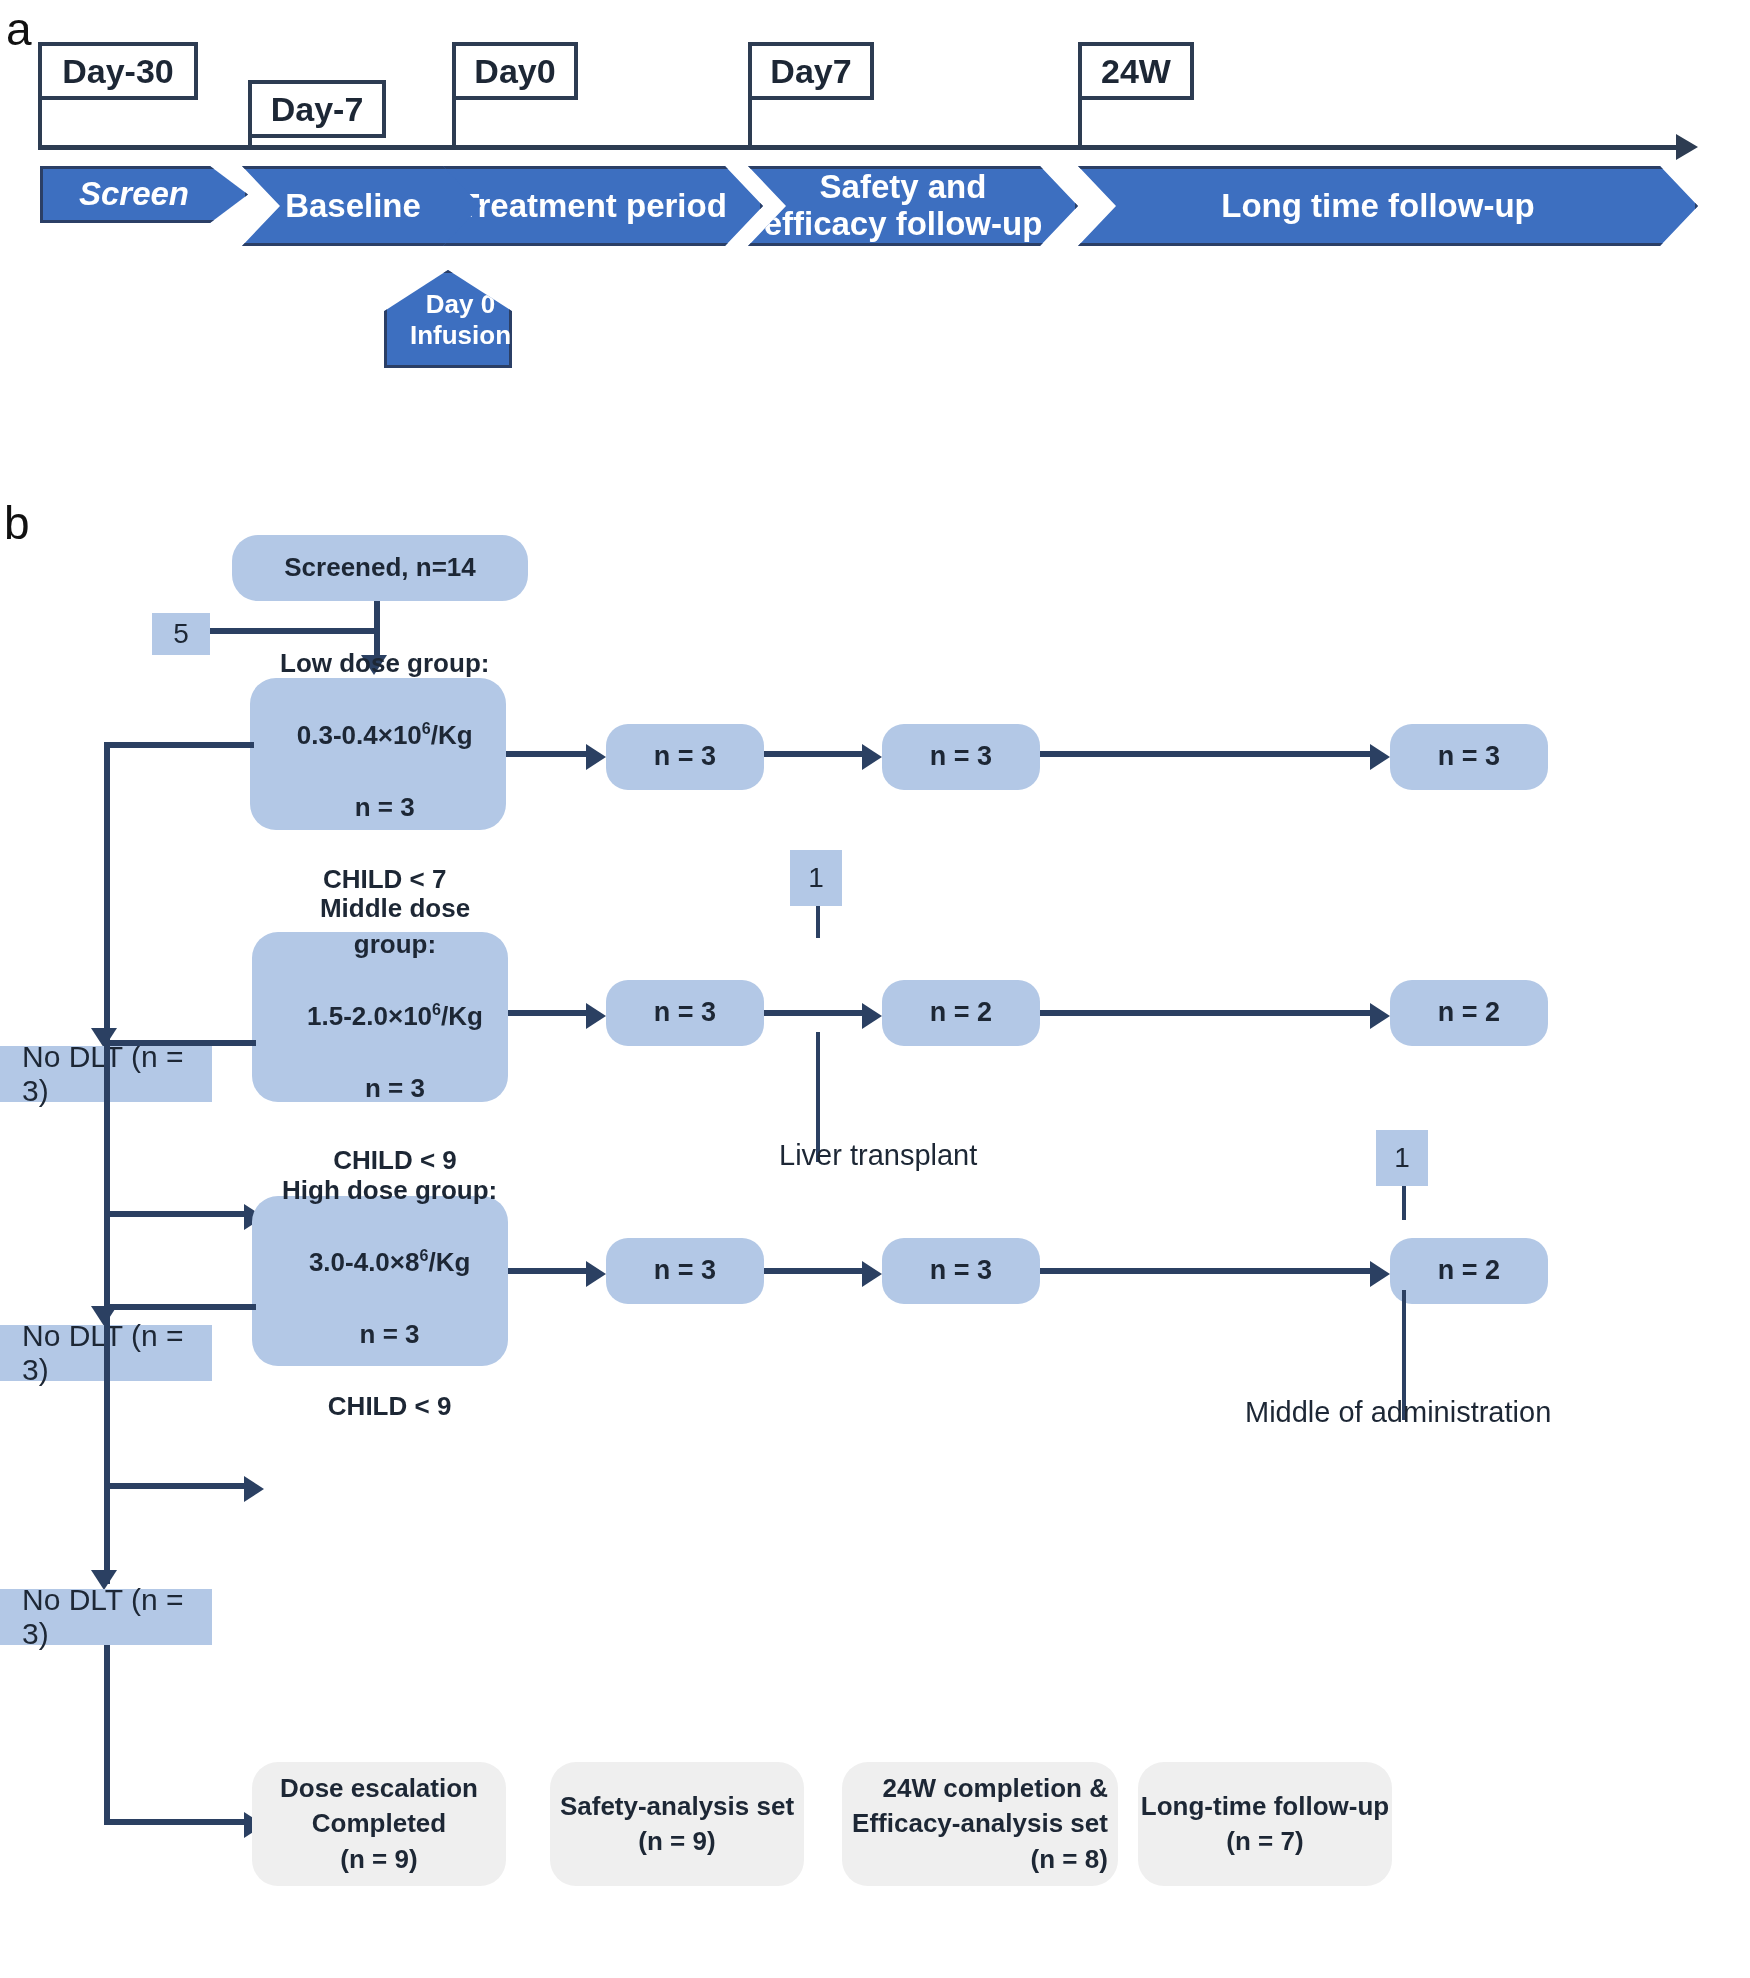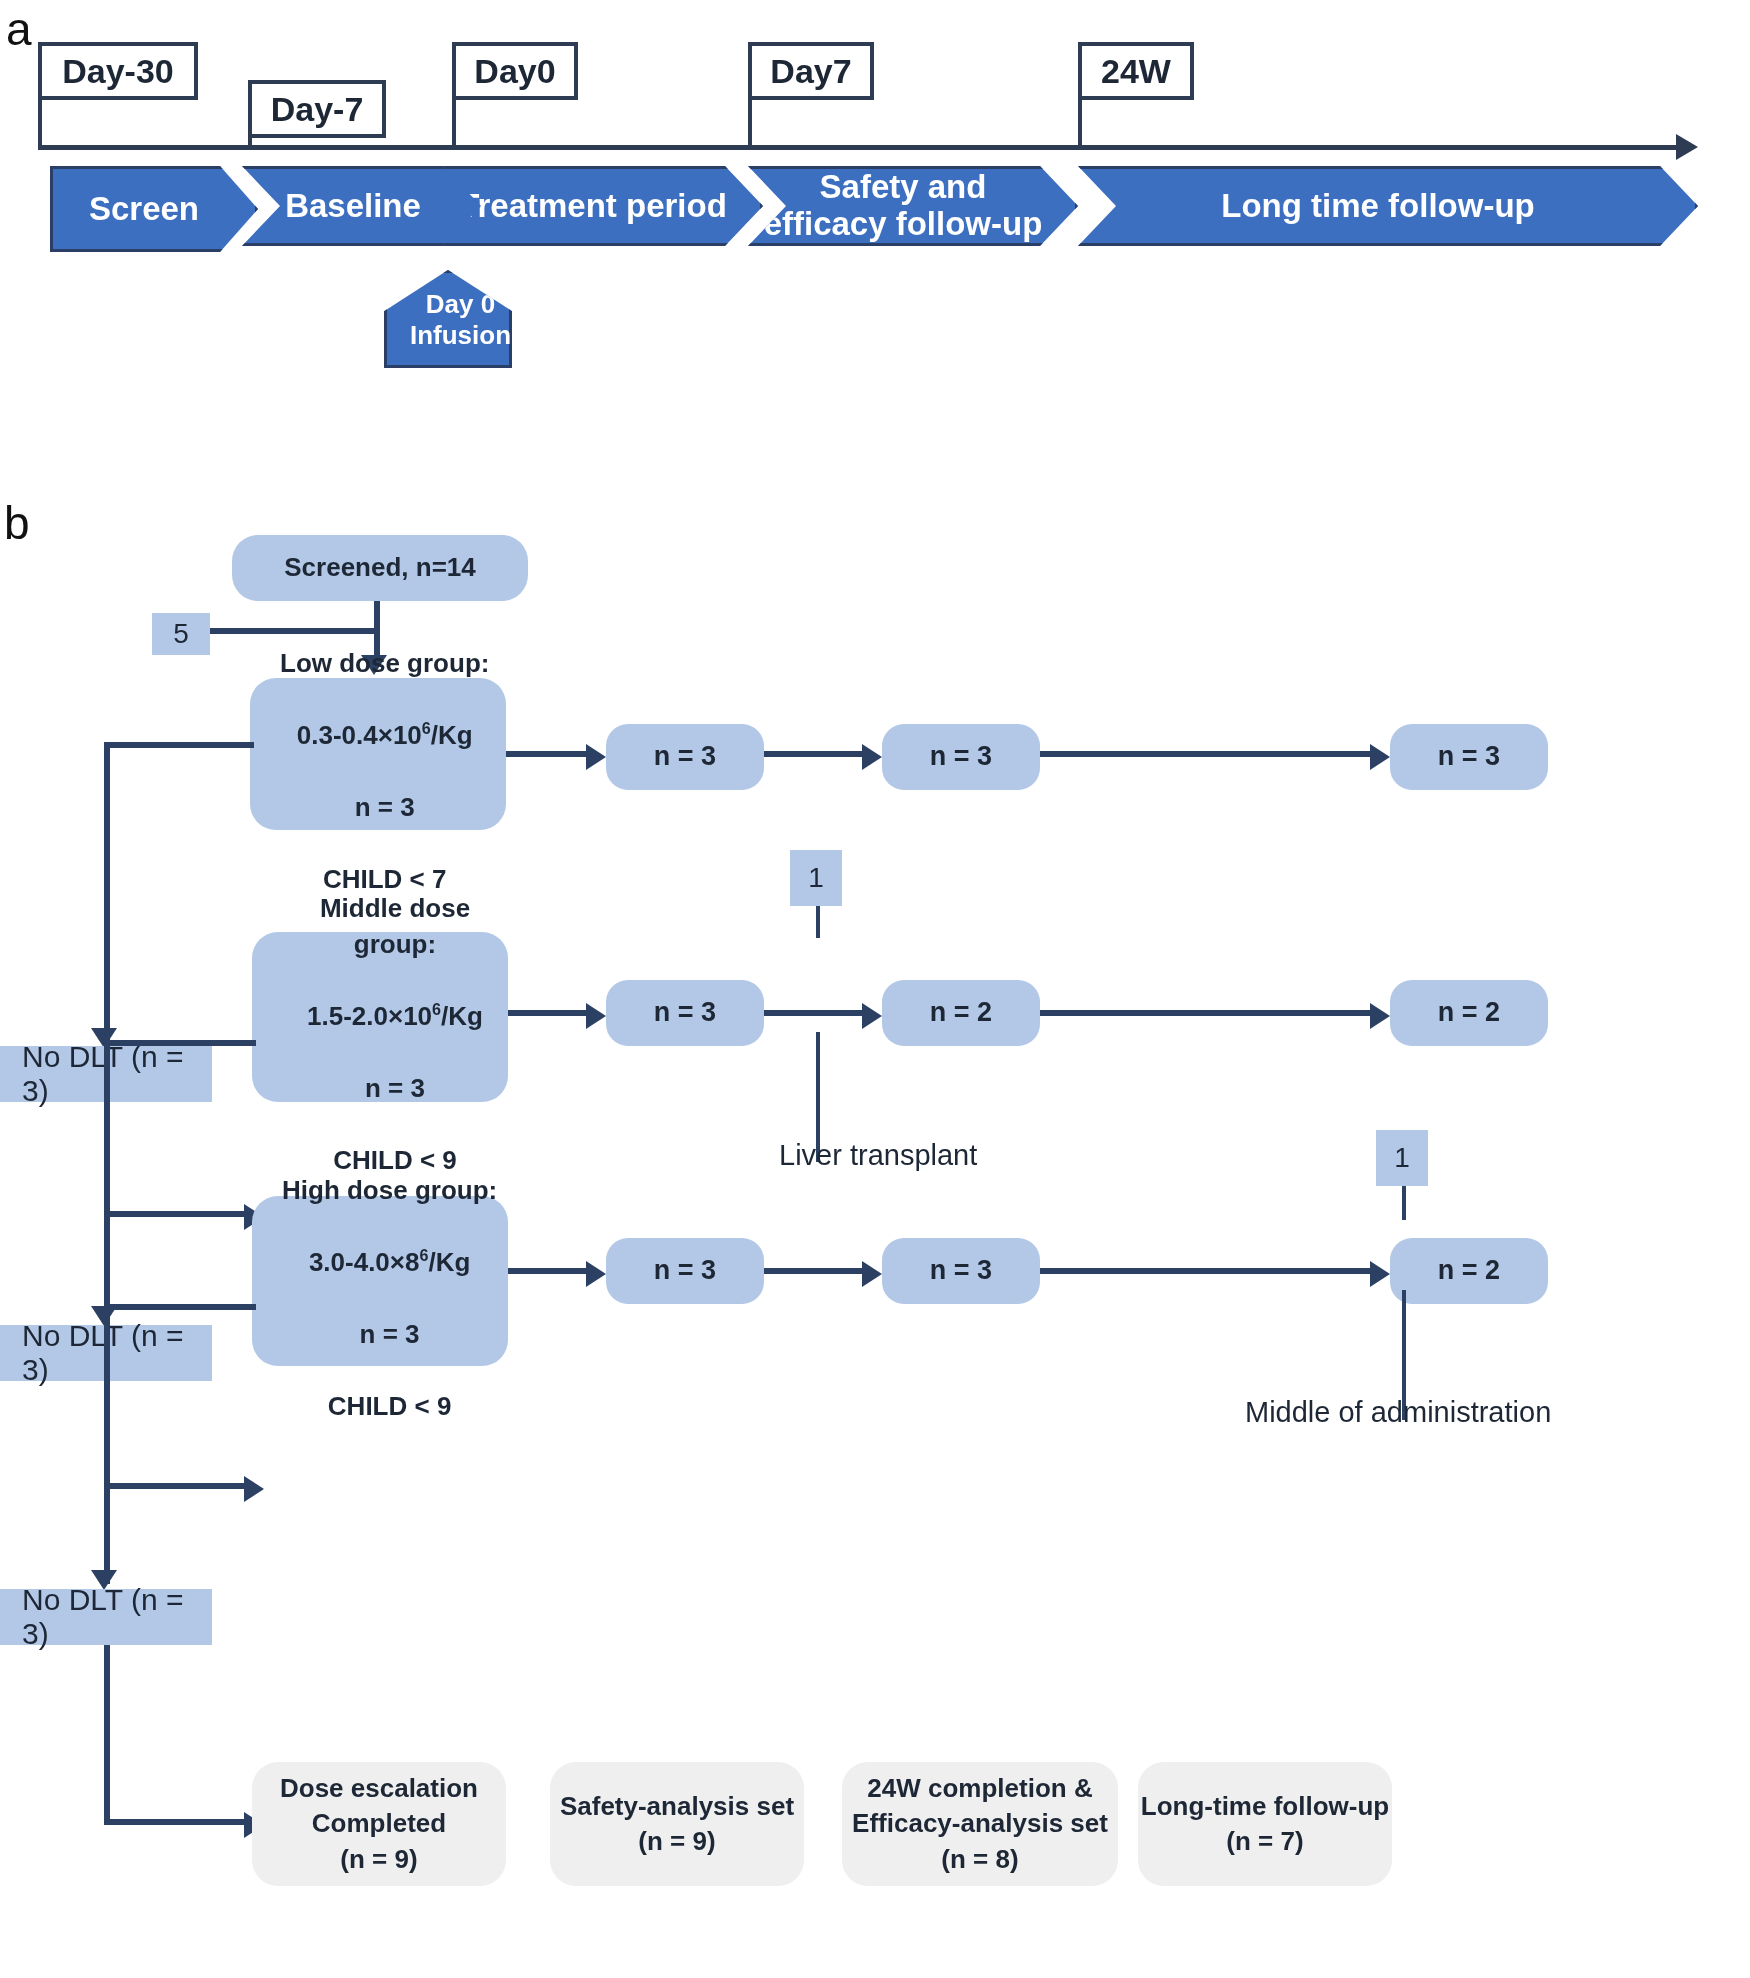--- a/index.html
+++ b/index.html
@@ -81,21 +81,21 @@
 
 <div class="tl-stem abs" style="left:38px;top:100px;height:48px;"></div>
 <div class="tl-stem abs" style="left:248px;top:100px;height:48px;"></div>
 <div class="tl-stem abs" style="left:452px;top:100px;height:48px;"></div>
 <div class="tl-stem abs" style="left:748px;top:100px;height:48px;"></div>
 <div class="tl-stem abs" style="left:1078px;top:100px;height:48px;"></div>
 
 <div class="tl-axis" style="left:38px;top:145px;width:1640px;"></div>
 <div class="tl-arrowhead" style="left:1676px;top:134px;"></div>
 
-<div class="chev c1" style="left:50px;top:166px;width:208px;height:86px;">Screen</div>
+<div class="chev c1" style="left:40px;top:166px;width:208px;height:57px;font-style:italic;">Screen</div>
 <div class="chev c2" style="left:242px;top:166px;width:242px;height:80px;">Baseline</div>
 <div class="chev c2" style="left:443px;top:166px;width:320px;height:80px;">Treatment period</div>
 <div class="chev c2" style="left:748px;top:166px;width:330px;height:80px;">Safety and efficacy follow-up</div>
 <div class="chev c2" style="left:1078px;top:166px;width:620px;height:80px;">
     <span>Long time follow-up</span>
   </div>
 
 <div class="pent" style="left:384px;top:270px;width:128px;height:98px;">
   <span style="display:block;width:100%;margin-left:25px;">
     <span>Day 0</span><br>
@@ -211,17 +211,17 @@
 
 <div class="ln v" style="left:104px;top:1645px;height:180px;"></div>
 <div class="ln h" style="left:104px;top:1819px;width:140px;"></div>
 <div class="ah-right" style="left:244px;top:1812px;"></div>
 
 <div class="grey" style="left:252px;top:1762px;width:254px;height:124px;">Dose escalation
 Completed
 (n = 9)</div>
 <div class="grey" style="left:550px;top:1762px;width:254px;height:124px;">Safety-analysis set
 (n = 9)</div>
-<div class="grey" style="left:842px;top:1762px;width:276px;height:124px;">24W completion &amp;
+<div class="grey" style="left:842px;top:1762px;width:276px;height:124px;text-align:right;">24W completion &amp;
 Efficacy-analysis set
 (n = 8)</div>
 <div class="grey" style="left:1138px;top:1762px;width:254px;height:124px;">Long-time follow-up
 (n = 7)</div>
 
 </body></html>

